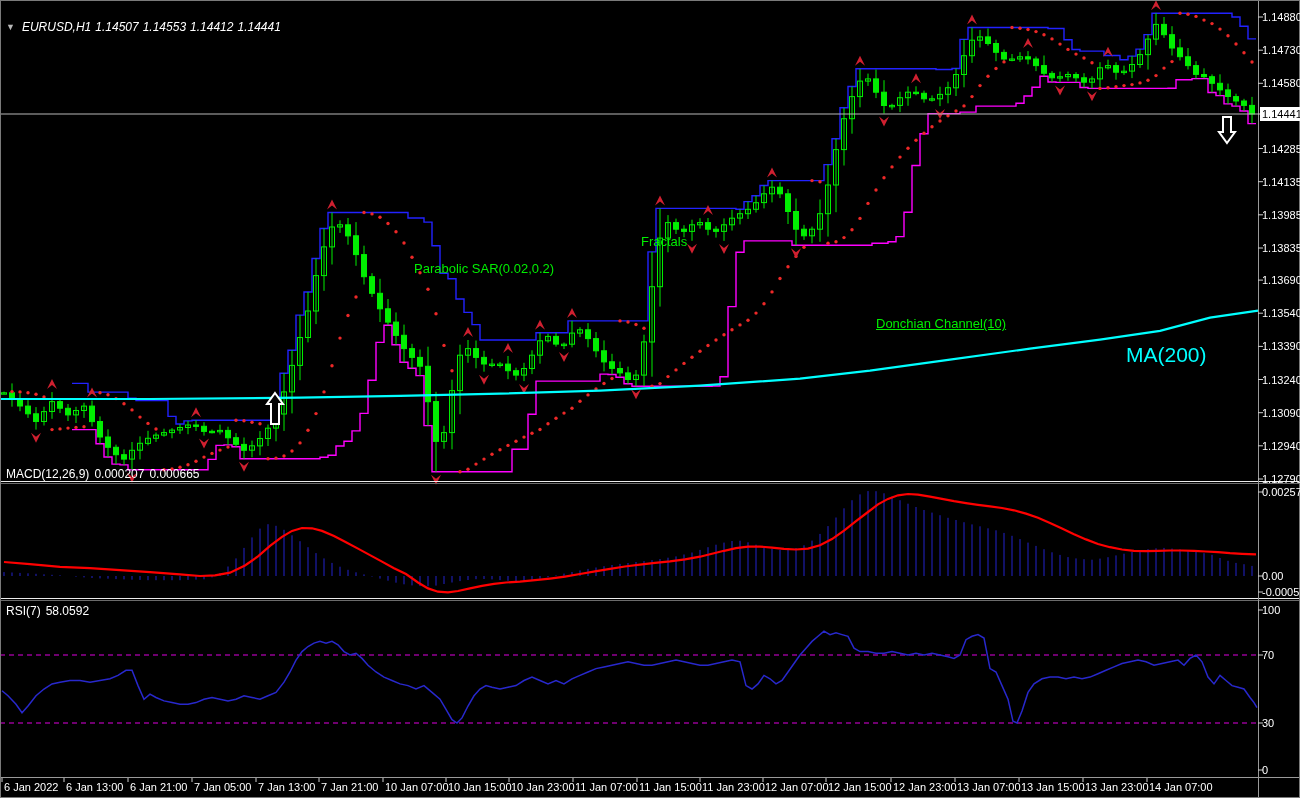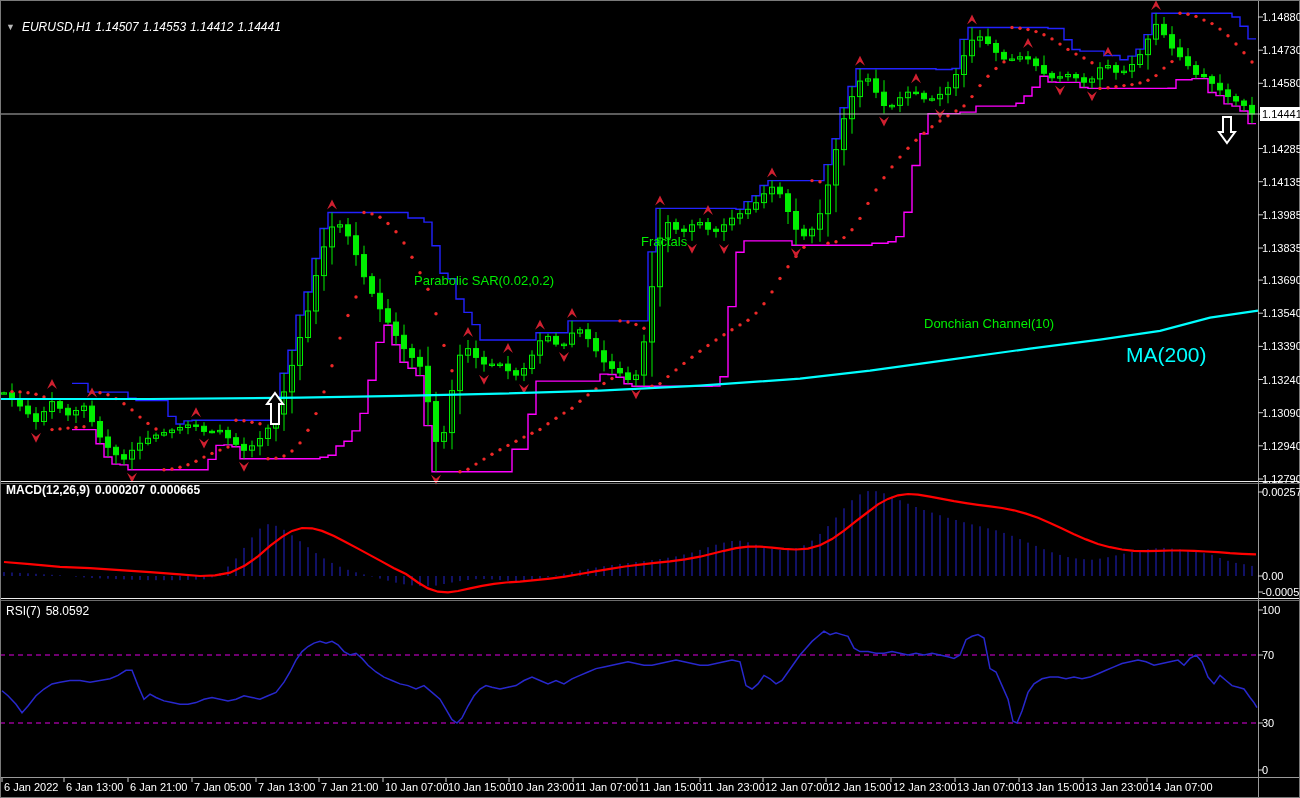--- a/index.html
+++ b/index.html
@@ -4,26 +4,26 @@
 <style>
   html,body{margin:0;padding:0;background:#000;}
   #app{position:relative;width:1300px;height:798px;background:#000;overflow:hidden;
        font-family:"Liberation Sans","DejaVu Sans",sans-serif;}
   #cv{position:absolute;left:0;top:0;}
   .lbl{position:absolute;white-space:nowrap;line-height:1;}
   .header{left:6px;top:21px;color:#fff;font-size:12px;font-style:italic;}
   .header .caret{color:#b8b8b8;font-size:9px;margin-right:7px;vertical-align:1px;}
   .header span{margin-right:4px;}
   .green{color:#00ee00;font-size:13px;text-align:center;}
-  .psar-lbl{left:366px;top:274px;padding-left:48px;}
+  .psar-lbl{left:366px;top:262px;padding-left:48px;}
   .fract-lbl{left:641px;top:235px;}
-  .donch-lbl{left:924px;top:317px;}
+  .donch-lbl{left:876px;top:317px;text-decoration:underline;}
   .ma-lbl{left:1126px;top:344px;color:#00ffff;font-size:21px;text-align:right;}
   .paneltitle{color:#fff;font-size:12px;}
-  .macd-title{left:6px;top:484px;font-weight:bold;}
+  .macd-title{left:6px;top:468px;}
   .rsi-title{left:6px;top:605px;}
   .paneltitle span{margin-right:5px;}
 </style>
 </head>
 <body>
 
 <div id="app">
   <svg id="cv" width="1300" height="798">
       <g>
         <path d="M72,383.4H80H80V383.4H88H88V392.1H96H96V392.1H104H104V392.1H112H112V392.1H120H120V392.1H128H128V398.1H136H136V400.5H144H144V400.5H152H152V400.5H160H160V400.5H168H168V416.4H176H176V424.0H184H184V420.9H192H192V420.2H200H200V420.2H208H208V420.2H216H216V420.2H224H224V420.2H232H232V420.2H240H240V420.2H248H248V420.2H256H256V420.2H264H264V420.2H272H272V403.6H280H280V373.2H288H288V350.3H296H296V315.1H304H304V292.0H312H312V258.5H320H320V228.5H328H328V212.5H336H336V212.5H344H344V212.5H352H352V212.5H360H360V212.5H368H368V212.5H376H376V212.5H384H384V212.5H392H392V212.5H400H400V212.5H408H408V218.0H416H416V218.0H424H424V222.1H432H432V245.7H440H440V273.2H448H448V278.8H456H456V299.0H464H464V312.4H472H472V324.6H480H480V340.0H488H488V340.0H496H496V340.0H504H504V340.0H512H512V340.0H520H520V340.0H528H528V340.0H536H536V332.8H544H544V332.8H552H552V332.8H560H560V332.8H568H568V320.9H576H576V320.9H584H584V320.9H592H592V320.9H600H600V320.9H608H608V320.9H616H616V320.9H624H624V320.9H632H632V320.9H640H640V320.9H648H648V251.9H656H656V208.4H664H664V208.4H672H672V208.4H680H680V208.4H688H688V208.4H696H696V208.4H704H704V208.4H712H712V208.4H720H720V208.4H728H728V208.4H736H736V209.2H744H744V201.6H752H752V195.7H760H760V185.5H768H768V180.6H776H776V180.6H784H784V180.6H792H792V180.6H800H800V180.6H808H808V180.6H816H816V180.6H824H824V164.6H832H832V138.8H840H840V107.8H848H848V86.5H856H856V68.8H864H864V68.8H872H872V68.8H880H880V68.8H888H888V68.8H896H896V68.8H904H904V68.8H912H912V68.8H920H920V68.8H928H928V68.8H936H936V69.5H944H944V69.5H952H952V68.5H960H960V39.4H968H968V27.5H976H976V27.5H984H984V27.5H992H992V27.5H1000H1000V27.5H1008H1008V27.5H1016H1016V27.5H1024H1024V27.5H1032H1032V27.5H1040H1040V27.5H1048H1048V28.5H1056H1056V28.5H1064H1064V39.7H1072H1072V49.5H1080H1080V51.1H1088H1088V51.1H1096H1096V51.1H1104H1104V55.5H1112H1112V55.5H1120H1120V59.7H1128H1128V56.1H1136H1136V49.1H1144H1144V34.6H1152H1152V13.2H1160H1160V13.2H1168H1168V13.2H1176H1176V13.2H1184H1184V13.2H1192H1192V13.2H1200H1200V13.2H1208H1208V13.2H1216H1216V13.2H1224H1224V13.2H1232H1232V17.0H1240H1240V26.2H1248H1248V38.9H1256" stroke="#2222ff" stroke-width="1.4" fill="none"></path>

